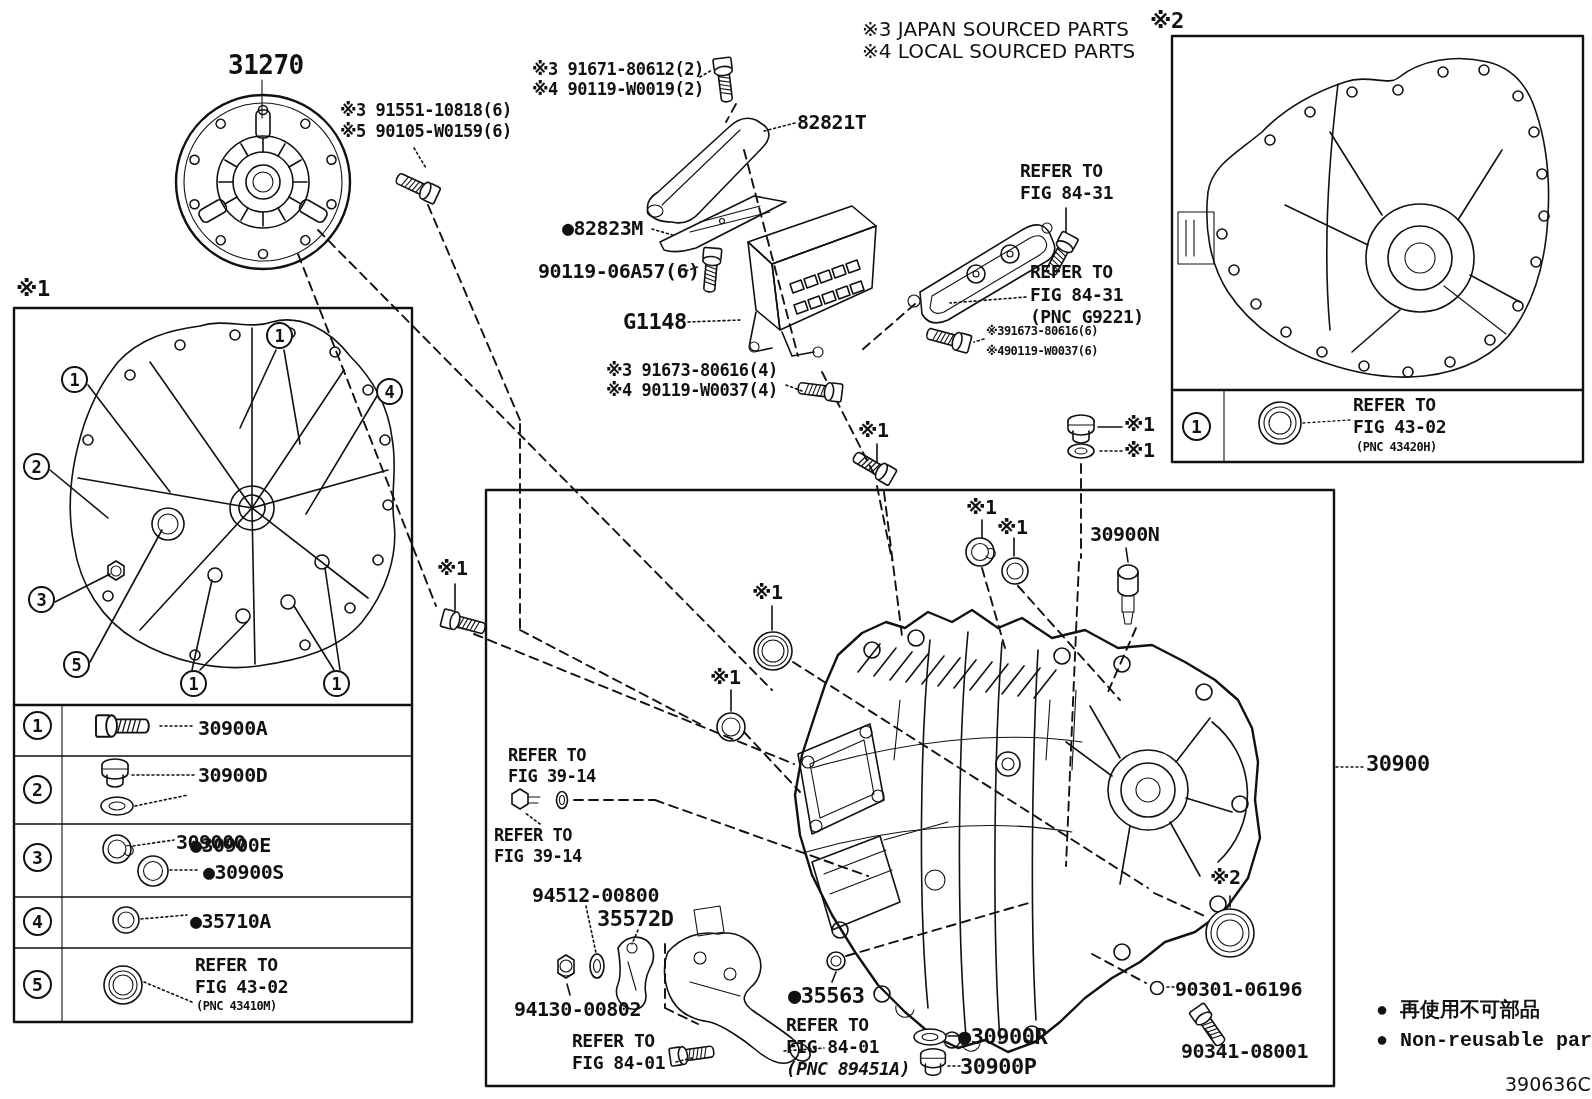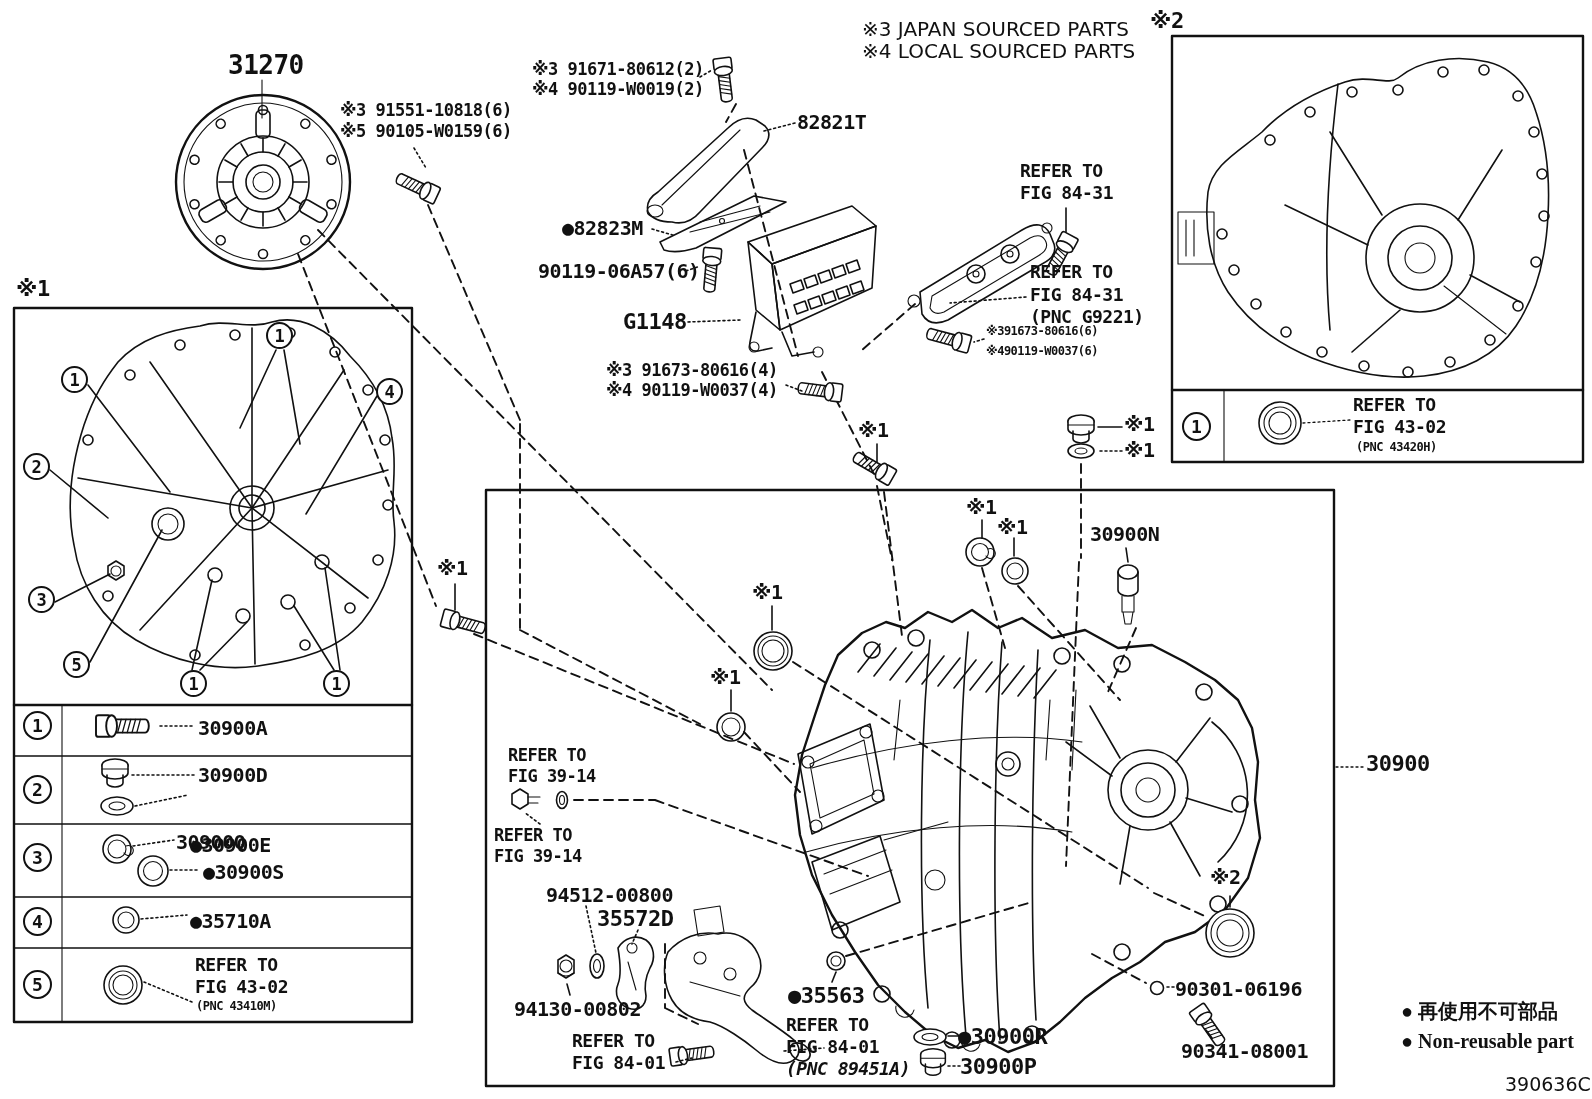--- a/index.html
+++ b/index.html
@@ -10,21 +10,21 @@
   svg .fw{fill:#fff;}
   svg .dash{stroke-dasharray:9 6;stroke-width:1.9;}
   svg .dot{stroke-dasharray:2 3;stroke-width:1.3;}
   svg .thin{stroke-width:1.1;}
   svg .thick{stroke-width:2.4;}
   .lbl{position:absolute;font-weight:bold;font-size:17px;letter-spacing:-0.5px;
        white-space:pre;line-height:1.2;}
   .s16{font-size:12px;} .s18{font-size:18px;} .s20{font-size:20px;}
   .s22{font-size:22px;} .s26{font-size:26px;}
   .sans{font-family:"DejaVu Sans","Liberation Sans",sans-serif;letter-spacing:0;font-weight:normal;}
-  .sansb{font-family:Liberation Serif, serif;letter-spacing:0;font-weight:bold;margin-left:25px;}
+  .sansb{font-family:Liberation Mono, monospace;letter-spacing:0;font-weight:bold;}
   .callout{position:absolute;width:27px;height:27px;border:2.6px solid #111;border-radius:50%;
            background:#fff;display:flex;align-items:center;justify-content:center;
            font-size:17px;font-weight:bold;box-sizing:border-box;}
   .callout.big{width:29px;height:29px;font-size:18px;}
 </style>
 </head>
 <body>
 
 <div class="stage">
 
@@ -508,21 +508,21 @@
 <div class="lbl s20" style="left:966px;top:495px;">※1</div>
 <div class="lbl s20" style="left:997px;top:515px;">※1</div>
 <div class="lbl s20" style="left:752px;top:580px;">※1</div>
 <div class="lbl s20" style="left:710px;top:665px;">※1</div>
 
 <div class="lbl s20" style="left:1090px;top:522px;">30900N</div>
 <div class="lbl" style="left:508px;top:745px;">REFER TO</div>
 <div class="lbl" style="left:508px;top:766px;">FIG 39-14</div>
 <div class="lbl" style="left:494px;top:825px;">REFER TO</div>
 <div class="lbl" style="left:494px;top:846px;">FIG 39-14</div>
-<div class="lbl s20" style="left:532px;top:883px;margin-left:14px;">94512-00800</div>
+<div class="lbl s20" style="left:532px;top:883px;">94512-00800</div>
 <div class="lbl s22" style="left:597px;top:906px;">35572D</div>
 <div class="lbl s20" style="left:514px;top:997px;">94130-00802</div>
 <div class="lbl s18" style="left:572px;top:1030px;">REFER TO</div>
 <div class="lbl s18" style="left:572px;top:1052px;">FIG 84-01</div>
 <div class="lbl s22" style="left:788px;top:983px;">●35563</div>
 <div class="lbl s18" style="left:786px;top:1014px;">REFER TO</div>
 <div class="lbl s18" style="left:786px;top:1036px;">FIG 84-01</div>
 <div class="lbl s18" style="left:786px;top:1058px;font-style:italic;">(PNC 89451A)</div>
 <div class="lbl s22" style="left:958px;top:1024px;">●30900R</div>
 <div class="lbl s22" style="left:960px;top:1054px;">30900P</div>

